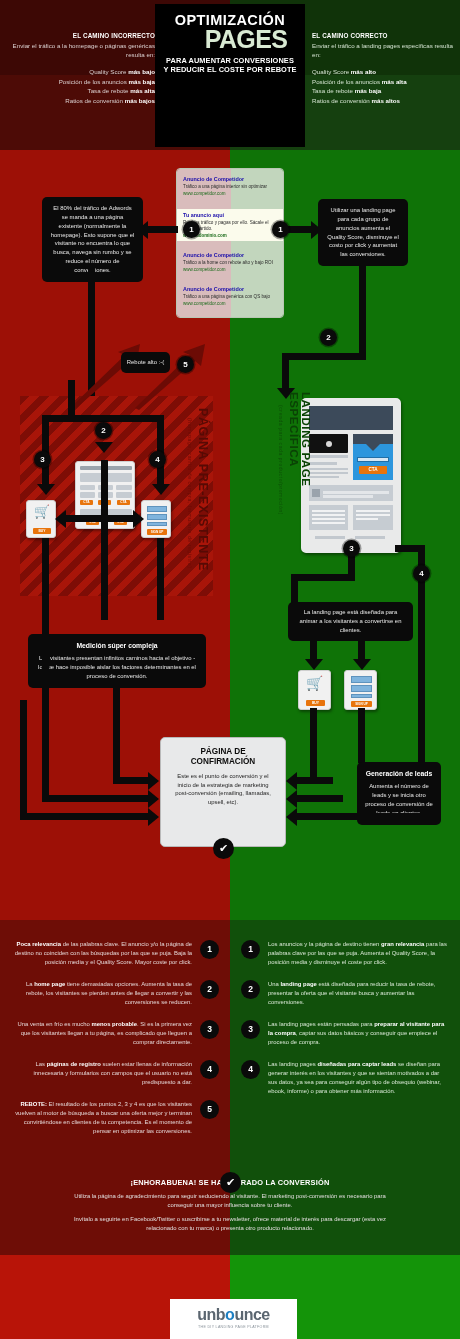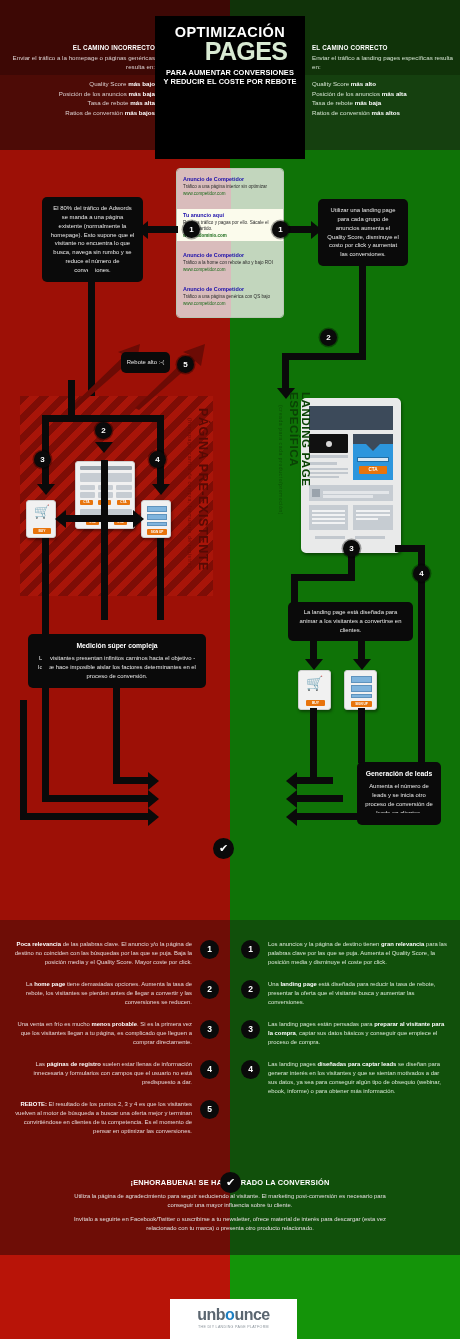--- a/index.html
+++ b/index.html
@@ -21,21 +21,21 @@
   .bg-red-head   { position:absolute; left:0;   top:0;    width:230px; height:75px;  background:#3d0805; }
   .bg-green-head { position:absolute; left:230px;top:0;   width:230px; height:75px;  background:#103309; }
   .bg-red-main   { position:absolute; left:0;   top:150px;width:230px; height:770px; background:#9d1006; }
   .bg-green-main { position:absolute; left:230px;top:150px;width:230px;height:770px; background:#0f7307; }
   .bg-red-list   { position:absolute; left:0;   top:920px;width:230px; height:385px; background:#6e0d06; }
   .bg-green-list { position:absolute; left:230px;top:920px;width:230px;height:385px; background:#11500b; }
   .bg-red-foot   { position:absolute; left:0;   top:1255px;width:230px;height:84px;  background:#b81408; }
   .bg-green-foot { position:absolute; left:230px;top:1255px;width:230px;height:84px; background:#149409; }
 
   
-  .header { position:absolute; left:0; top:16px; width:460px; height:150px; }
+  .header { position:absolute; left:0; top:4px; width:460px; height:150px; }
   .hdr-side { position:absolute; top:27px; width:145px; font-size:6.2px; line-height:1.55;
               color:#dcd2d2; }
   .hdr-left  { left:10px;  text-align:right; }
   .hdr-right { left:312px; text-align:left; color:#d4e3d1; }
   .hdr-side .cap { font-weight:bold; font-size:6.3px; letter-spacing:.15px; color:#fff; }
   .hdr-side .sub { margin-bottom:7px; }
   .hdr-side b { font-weight:bold; color:#fff; }
 
   .title-card { position:absolute; left:155px; top:0; width:150px; height:143px;
                 background:#000; text-align:center; padding-top:8px; }
@@ -356,20 +356,25 @@
     <div class="cta-s" style="position:absolute;left:6px;top:30px;width:21px;height:6px;line-height:6px;font-size:3.1px;">SIGN UP</div>
   </div>
   <div class="bar" style="left:310px; top:708px; width:7px; height:76px;"></div>
   <div class="bar" style="left:358px; top:708px; width:7px; height:55px;"></div>
 
   <div class="callout" style="left:357px; top:762px; width:84px;">
     <span class="h">Generación de leads</span>
     <span>Aumenta el número de leads y se inicia otro proceso de conversión de leads en clientes.</span>
   </div>
 
+  <div class="confirm">
+    <div class="h">PÁGINA DE</div>
+    <div class="h">CONFIRMACIÓN</div>
+    <div class="t">Este es el punto de conversión y el inicio de la estrategia de marketing post-conversión (emailing, llamadas, upsell, etc).</div>
+  </div>
   <div class="tick" style="left:213px; top:838px;">✔</div>
 
   <div class="bar" style="left:113px; top:777px; width:40px; height:7px;"></div>
   <div class="arr arr-r" style="left:148px; top:771.5px;"></div>
   <div class="bar" style="left:42px; top:612px; width:7px; height:189px;"></div>
   <div class="bar" style="left:42px; top:795px; width:111px; height:7px;"></div>
   <div class="arr arr-r" style="left:148px; top:789.5px;"></div>
   <div class="bar" style="left:157px; top:612px; width:7px; height:0px;"></div>
   <div class="bar" style="left:20px; top:813px; width:133px; height:7px;"></div>
   <div class="arr arr-r" style="left:148px; top:807.5px;"></div>

